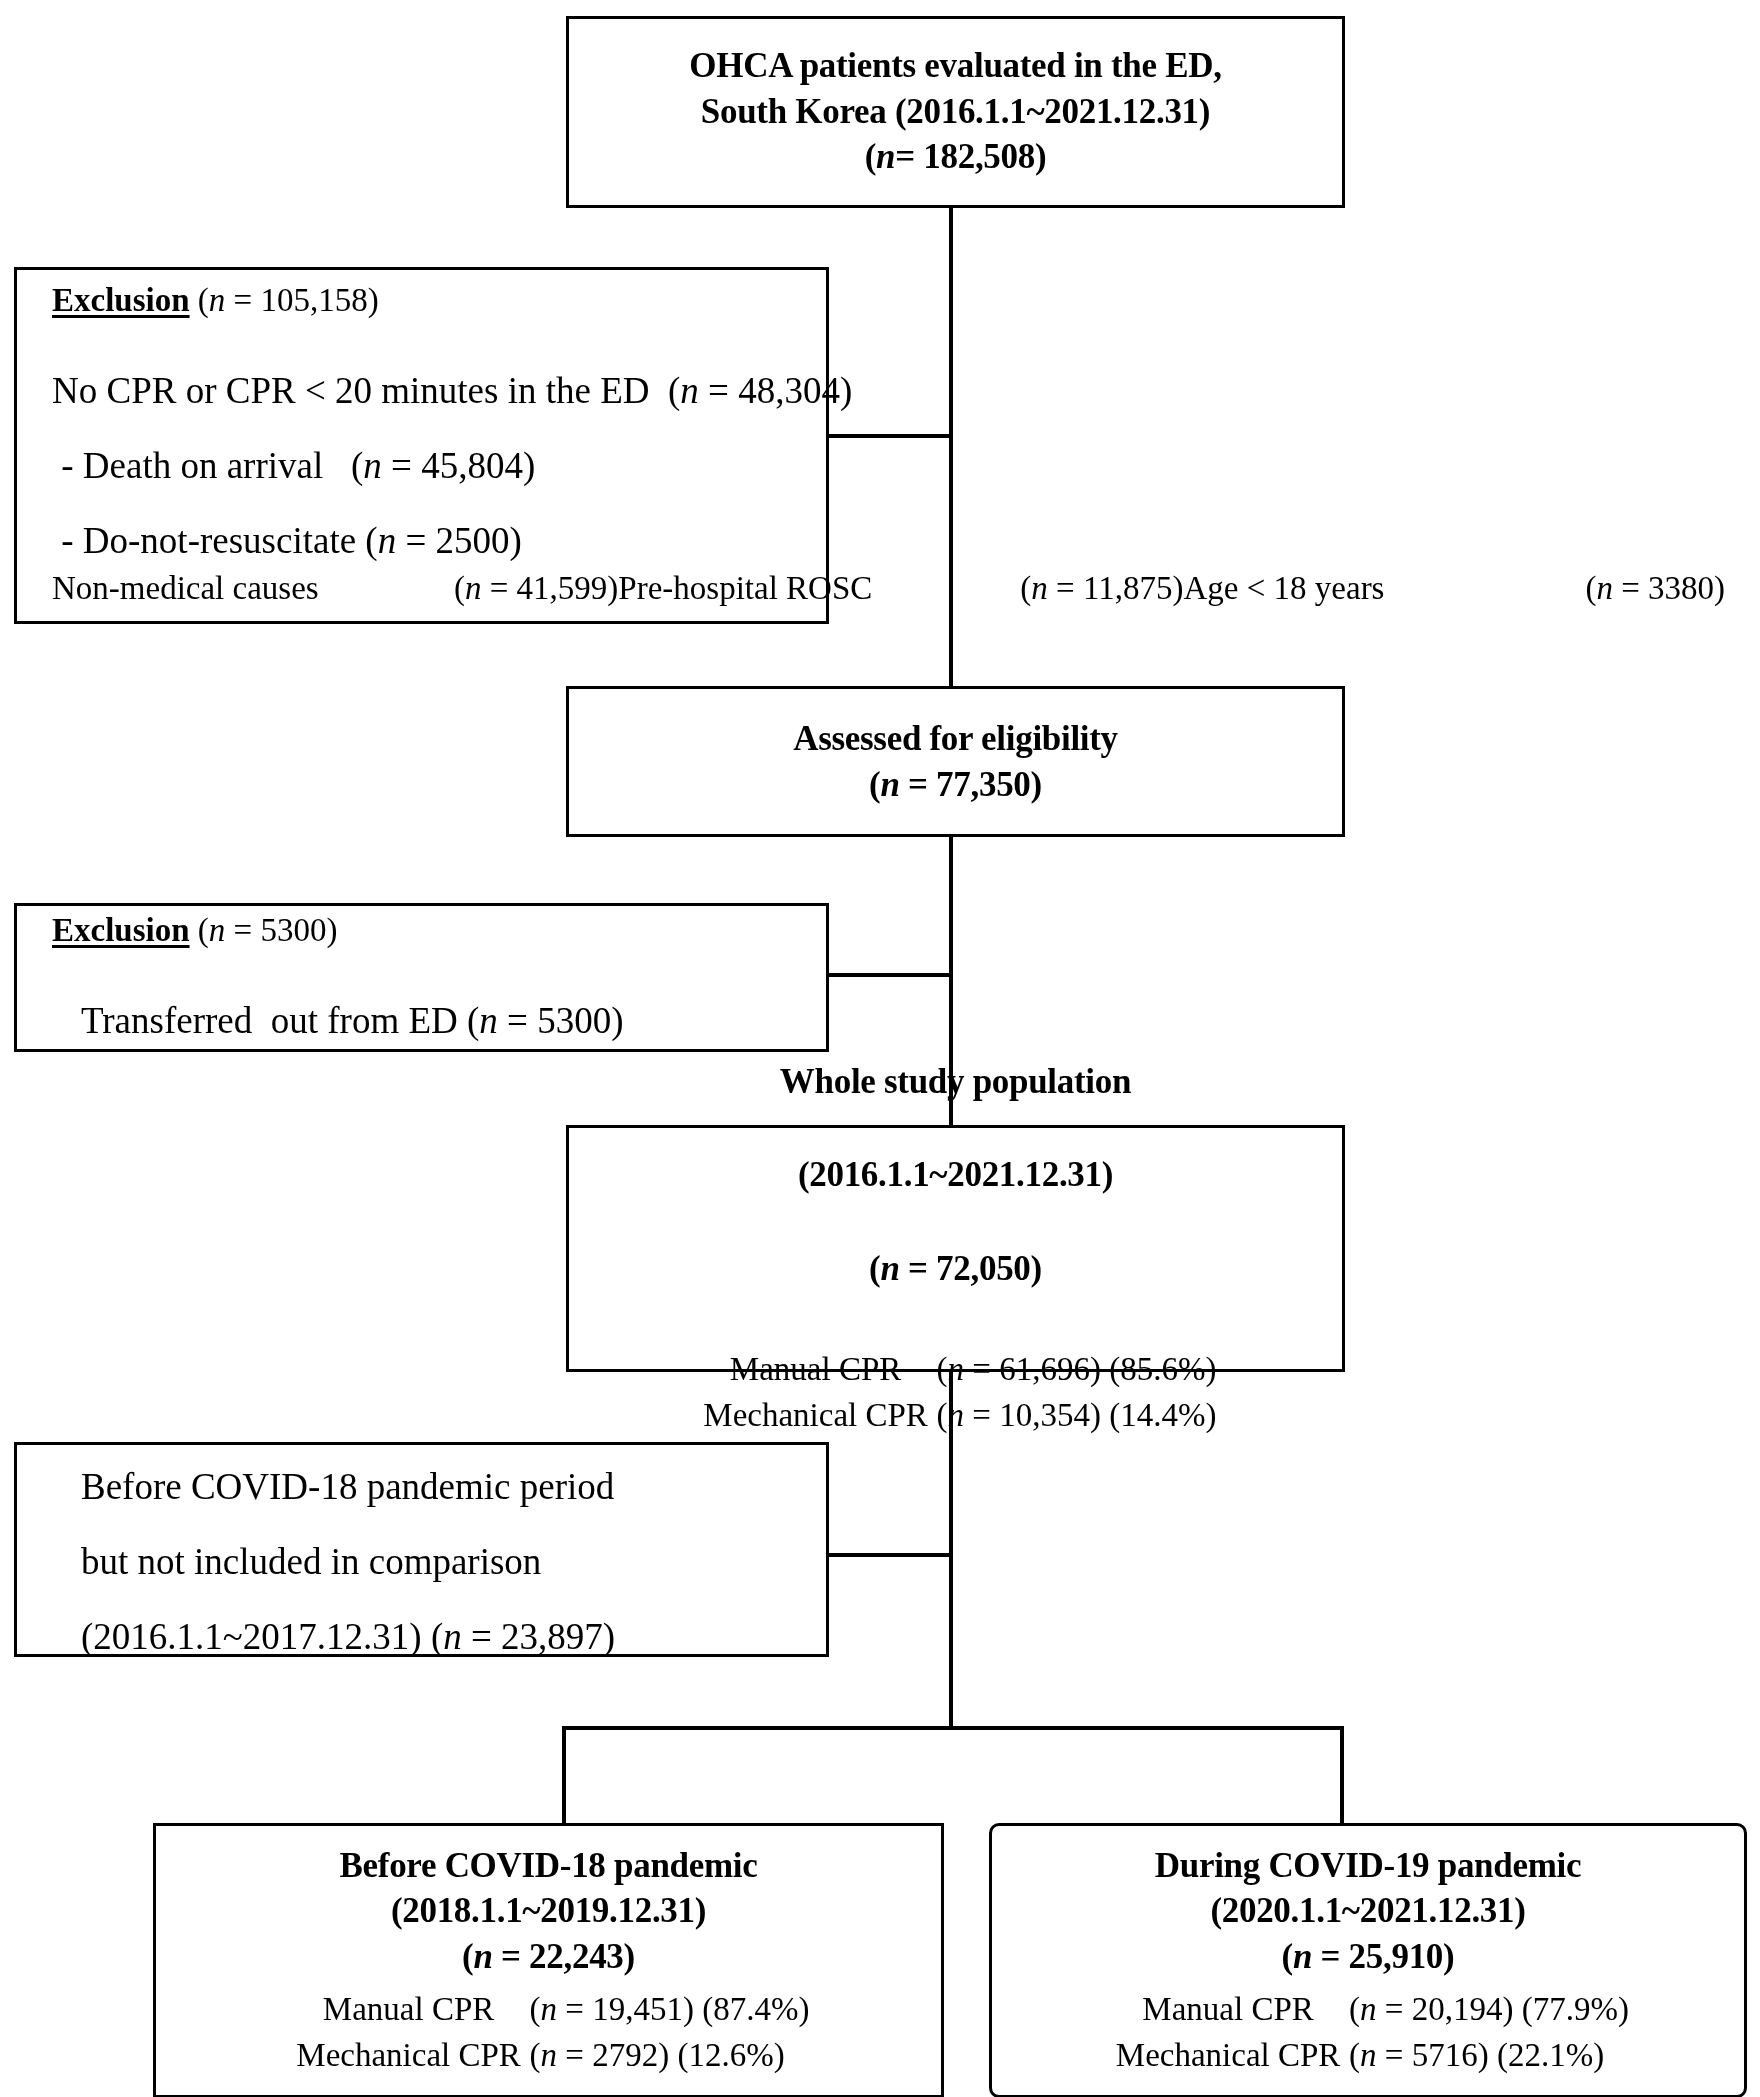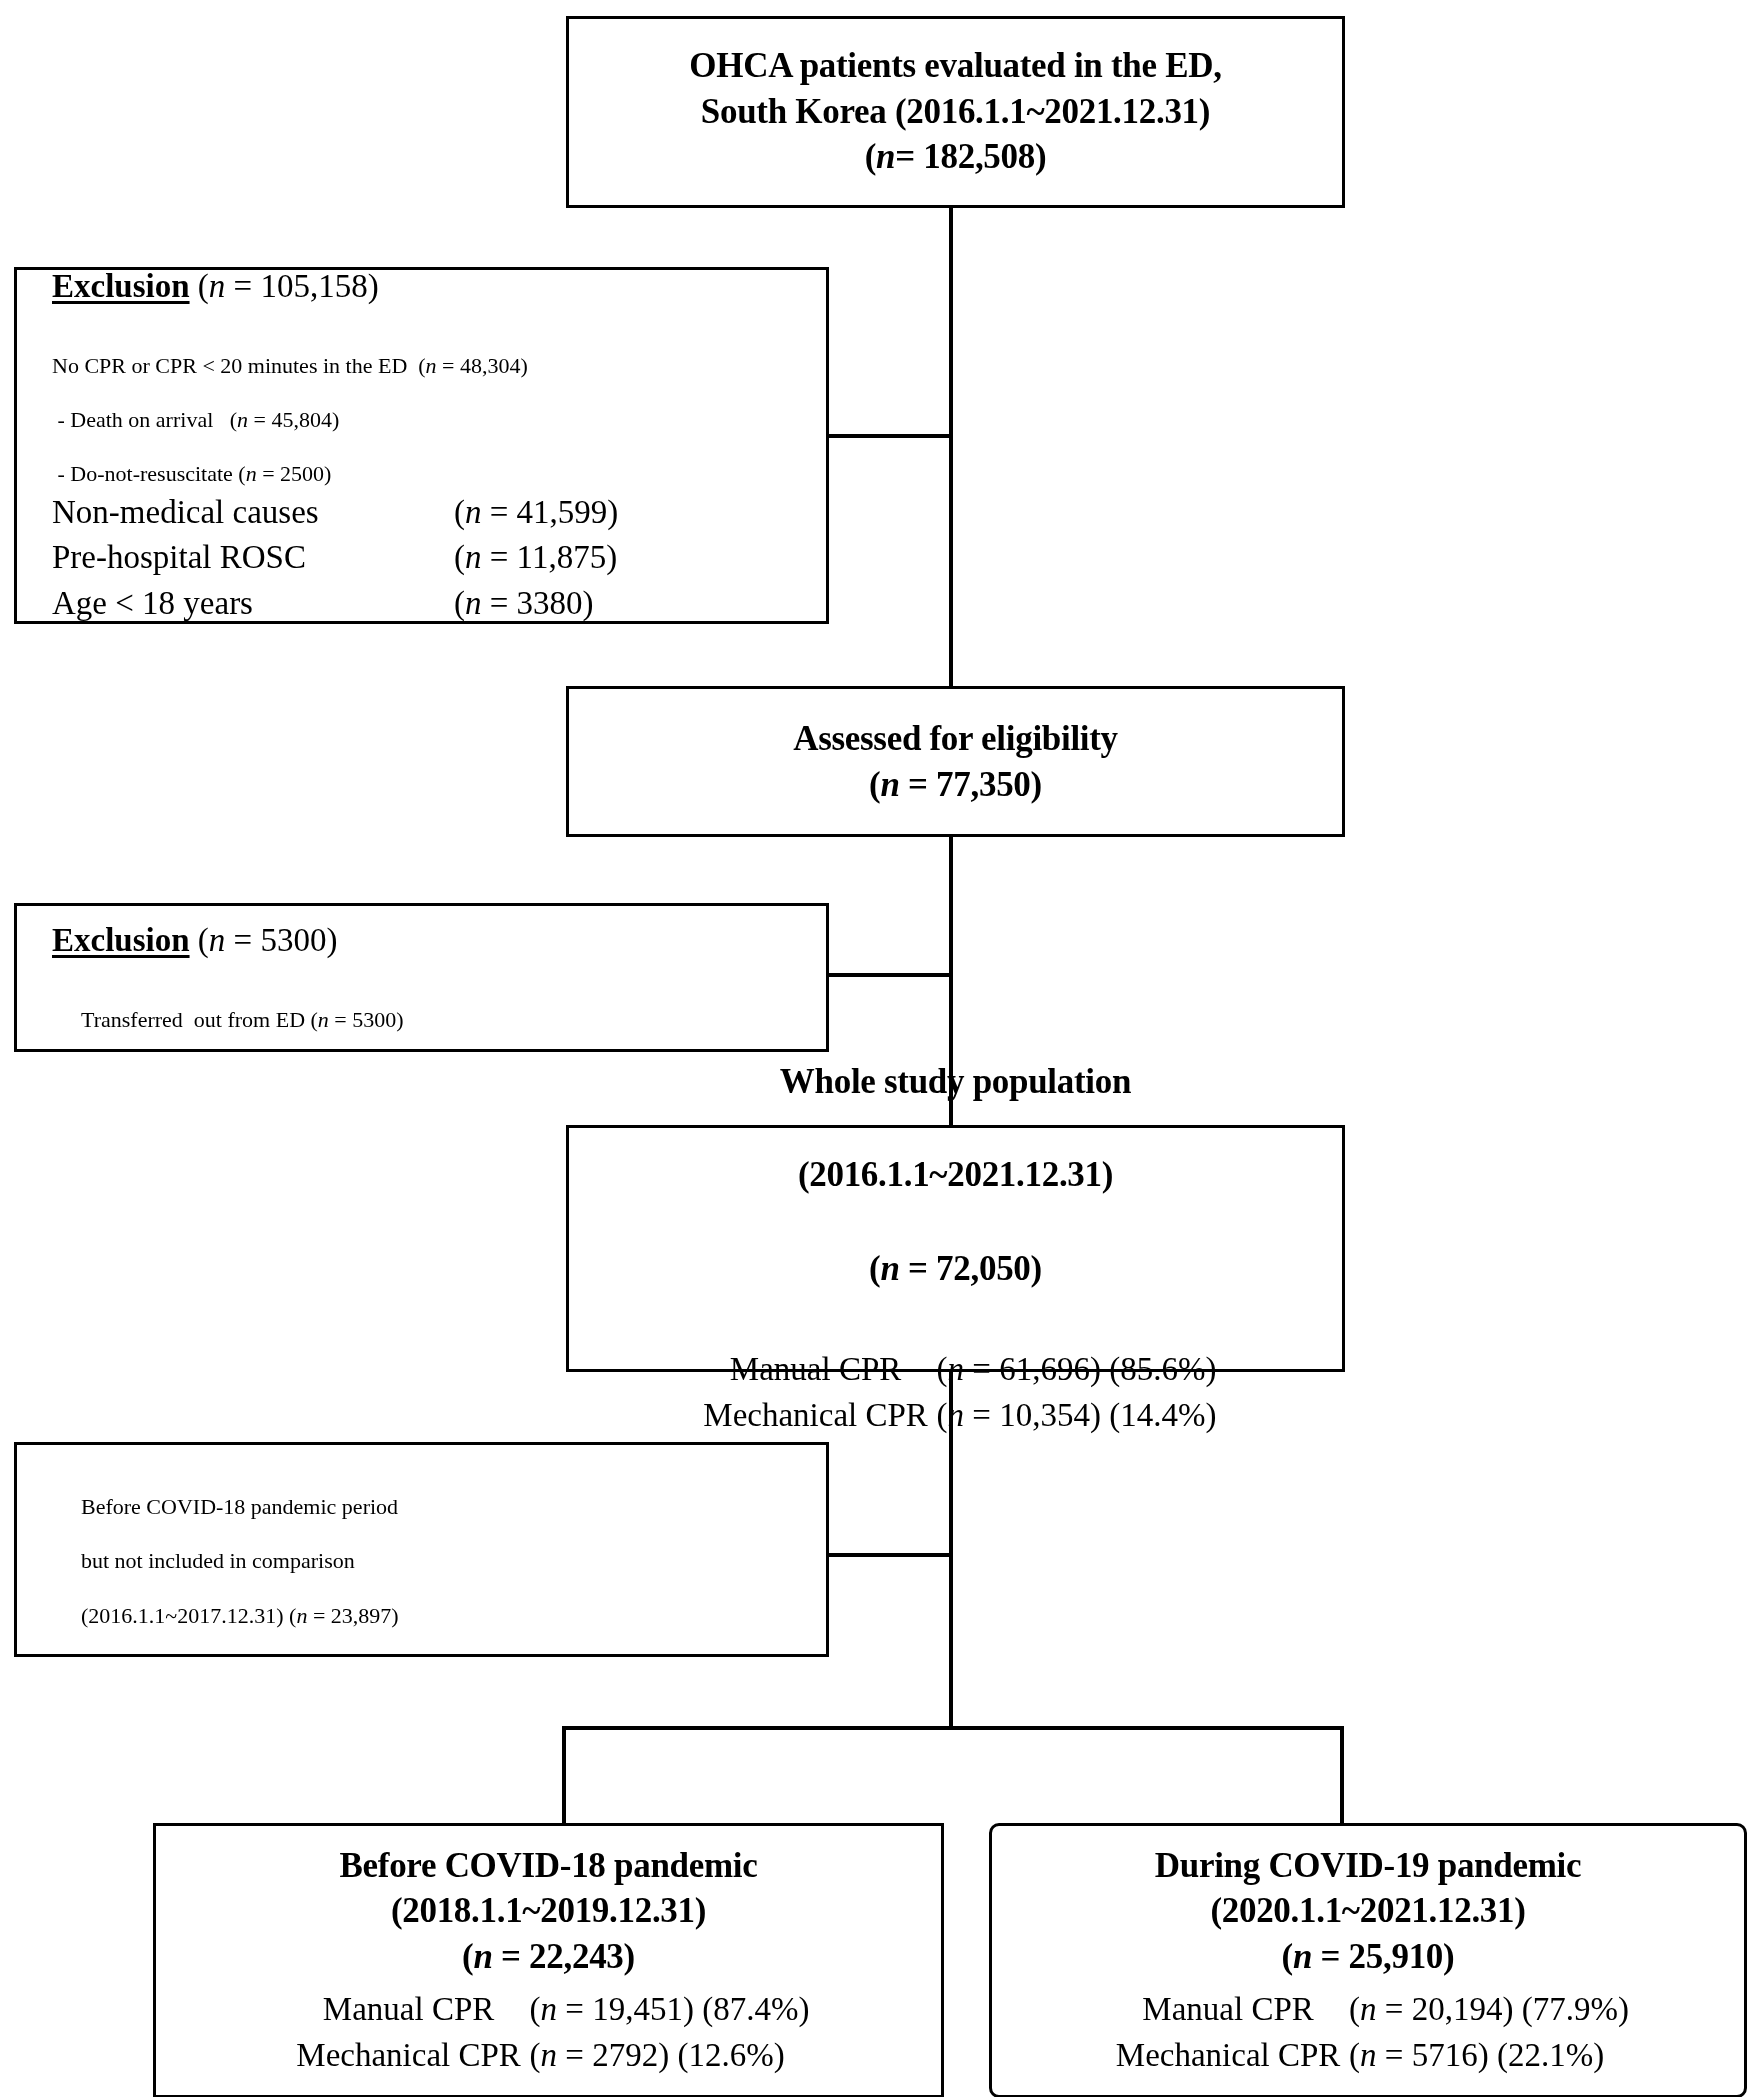--- a/index.html
+++ b/index.html
@@ -55,21 +55,21 @@
     line-height:1.30;
     margin-bottom:19px;
   }
   .excl-head .u{
     font-weight:bold;
     text-decoration:underline;
     text-decoration-thickness:3.4px;
     text-underline-offset:3.9px;
   }
   .excl-line{
-    font-size:22px;
+    font-size:37px;
     line-height:1.38;
     white-space:nowrap;
     margin-top:24px;
   }
   i.n{ font-style:italic; }
 
   
   .cpr-rows{
     margin-top:6.7px;
     display:flex;
@@ -80,21 +80,21 @@
   .cpr-row{
     display:flex;
     font-size:33px;
     line-height:1.40;
     white-space:nowrap;
   }
   .cpr-label{ display:inline-block; }
   .cpr-val{ display:inline-block; }
 
   
-  .ex-rows{ display:flex; flex-direction:column; }
+  .ex-rows{ display:flex; flex-direction:row; }
   .ex-row{
     display:flex;
     font-size:33px;
     line-height:1.38;
     white-space:nowrap;
   }
   .ex-row .lbl{ display:inline-block; }
   .ex-row .val{ display:inline-block; text-align:left; }
 
   .pad-l{ padding-left:29px; }

